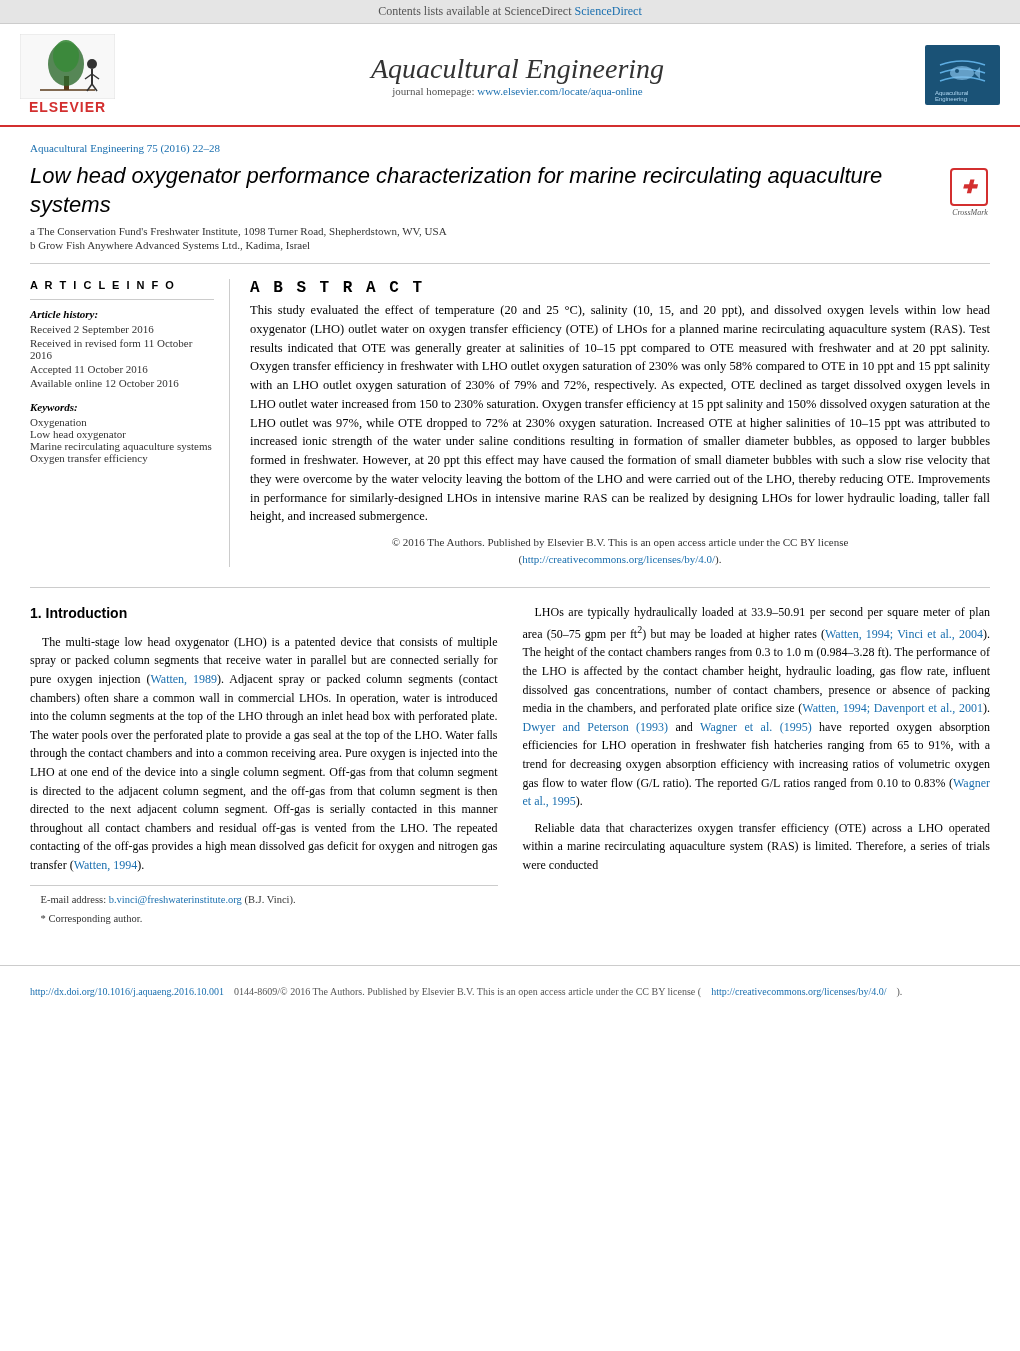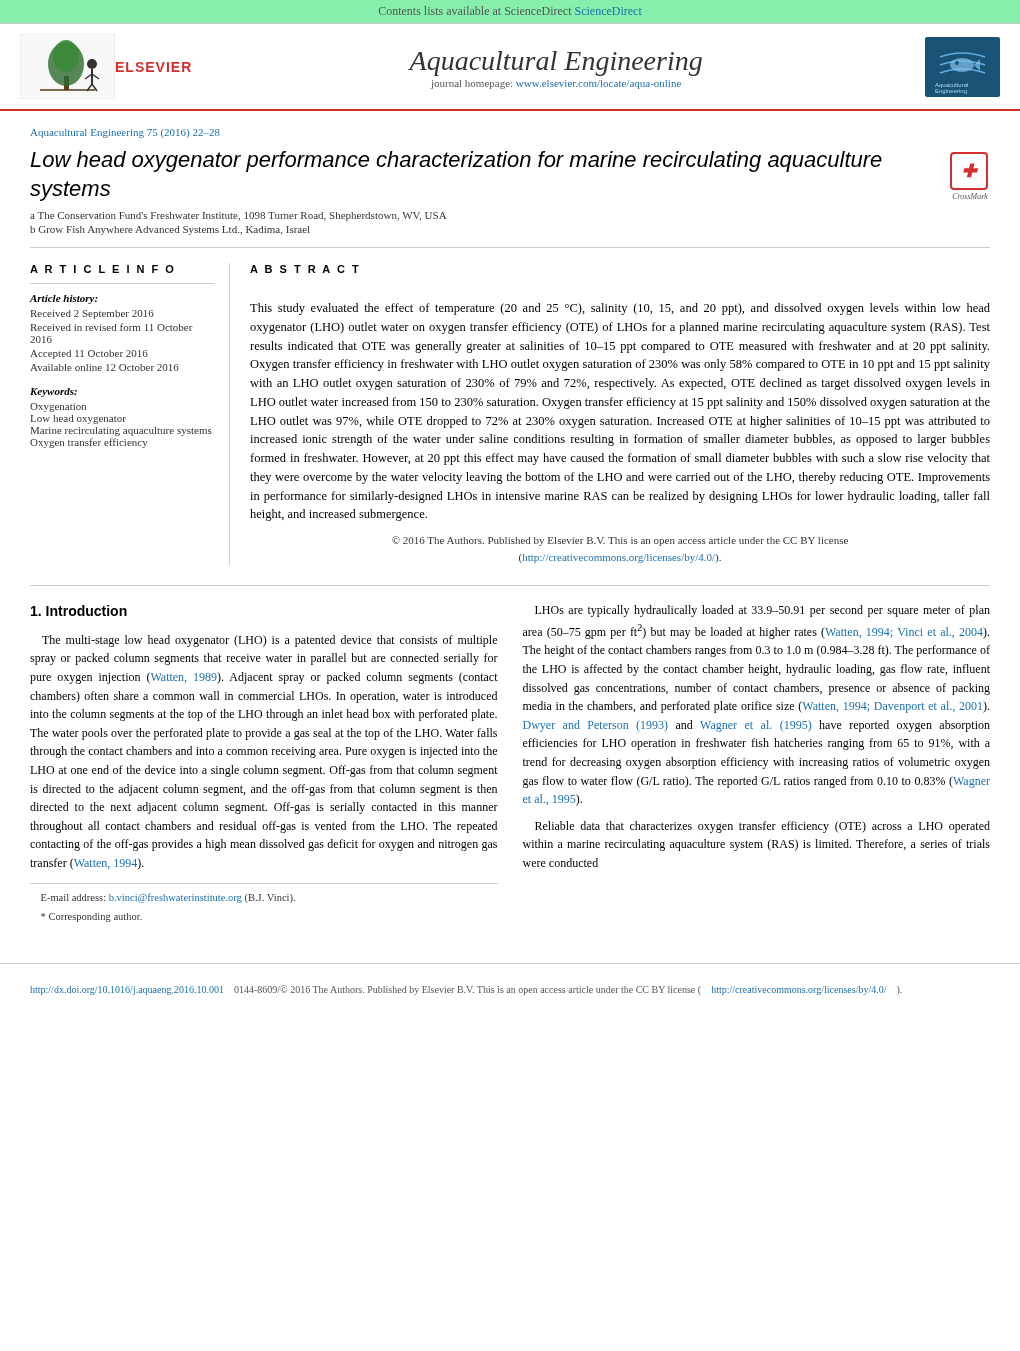--- a/index.html
+++ b/index.html
@@ -8,21 +8,21 @@
       background: #fff;
       color: #000;
       font-size: 13px;
       width: 1020px;
       min-height: 1351px;
     }
     a { color: #1a6faf; text-decoration: none; }
 
     
     .top-bar {
-      background: #86efac;
+      background: #e5e5e5;
       border-bottom: 1px solid #ccc;
       padding: 4px 20px;
       text-align: center;
       font-size: 12px;
       color: #555;
     }
     .top-bar a { color: #1a6faf; }
 
     
     .journal-header {
@@ -50,21 +50,21 @@
       width: 80px;
       flex-shrink: 0;
       display: flex;
       align-items: center;
       justify-content: flex-end;
     }
 
     
     .elsevier-logo-box {
       display: flex;
-      flex-direction: row;
+      flex-direction: column;
       align-items: center;
     }
     .elsevier-logo-box .elsevier-name {
       font-size: 14px;
       font-weight: bold;
       color: #d32f2f;
       font-family: Arial, sans-serif;
       letter-spacing: 1px;
     }
 
@@ -189,26 +189,26 @@
       border: none;
       border-top: 1px solid #ccc;
       margin: 8px 0;
     }
 
     
     .abstract-col {
       flex: 1;
     }
     .abstract-col h3 {
-      font-size: 11px;
+      font-size: 16px;
       letter-spacing: 2px;
       text-transform: uppercase;
-      font-family: Liberation Sans, sans-serif;
-      color: #000;
-      margin-bottom: 24px;
+      font-family: Liberation Mono, monospace;
+      color: #000;
+      margin-bottom: 4px;
     }
     .abstract-col p {
       font-size: 12.5px;
       line-height: 1.5;
       text-align: justify;
       color: #000;
     }
     .abstract-col .license {
       margin-top: 8px;
       font-size: 11px;

